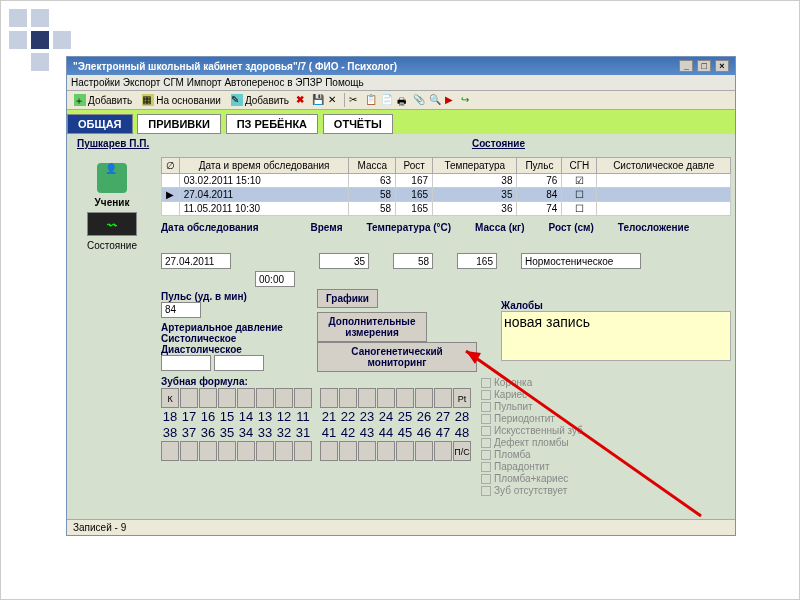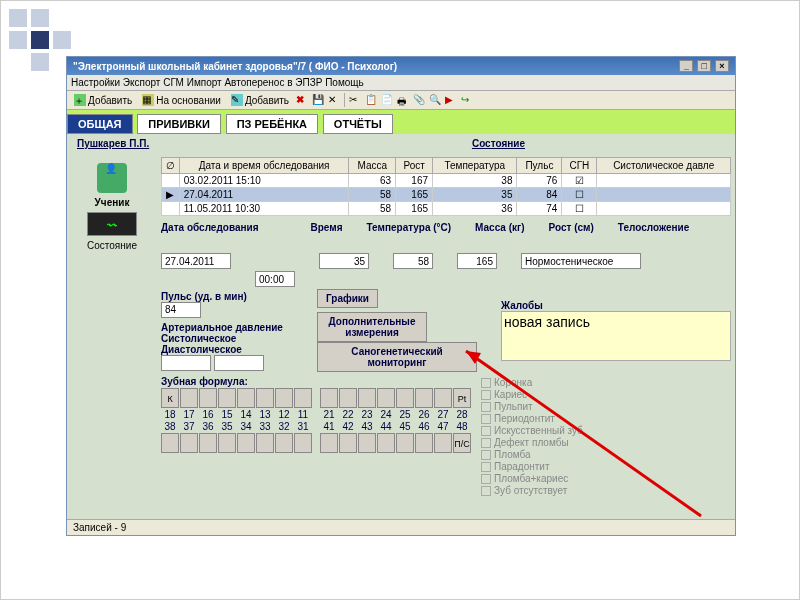--- a/index.html
+++ b/index.html
@@ -30,21 +30,21 @@
 tr.sel td{background:#b8c8e0}
 .form{margin-top:6px}
 .formrow{display:flex;gap:24px;margin:2px 0;align-items:center}
 .flabel{color:#004;font-weight:bold;font-size:10px}
 .finput{background:#fff;border:1px solid #888;padding:1px 3px;height:16px}
 .btn{background:#d4d0c8;border:1px solid #888;padding:3px 8px;font-size:10px;cursor:pointer;text-align:center;font-weight:bold;color:#004}
 .complaints{background:#ffc;border:1px solid #aaa;width:230px;height:50px;padding:2px;font-size:14px}
 .dental{margin-top:4px}
 .toothrow{display:flex;gap:1px;margin:1px 0}
 .tooth{width:18px;height:20px;background:#d4d0c8;border:1px solid #888;font-size:9px;text-align:center;line-height:20px}
-.toothnum{width:18px;text-align:center;color:#004;font-size:10px}
+.toothnum{width:18px;text-align:center;color:#004;font-size:13px}
 .checklist{font-size:9px;color:#888}
 .checklist div{display:flex;align-items:center;gap:3px;margin:1px 0}
 .cb{width:10px;height:10px;border:1px solid #aaa}
 .status{position:absolute;bottom:0;left:0;right:0;background:#ece9d8;border-top:1px solid #aaa;padding:2px 6px;font-size:10px}
 .arrow{position:absolute;pointer-events:none}
 </style>
 </head>
 <body>
 
 <div class="deco-sq" style="left:8px;top:8px;width:18px;height:18px"></div>

